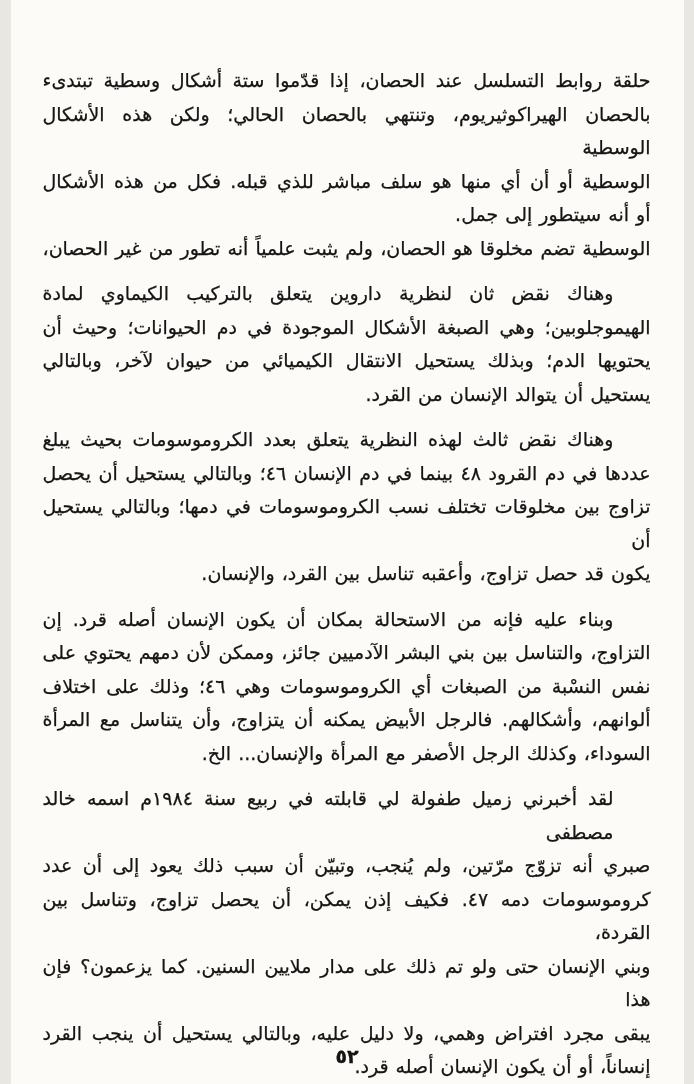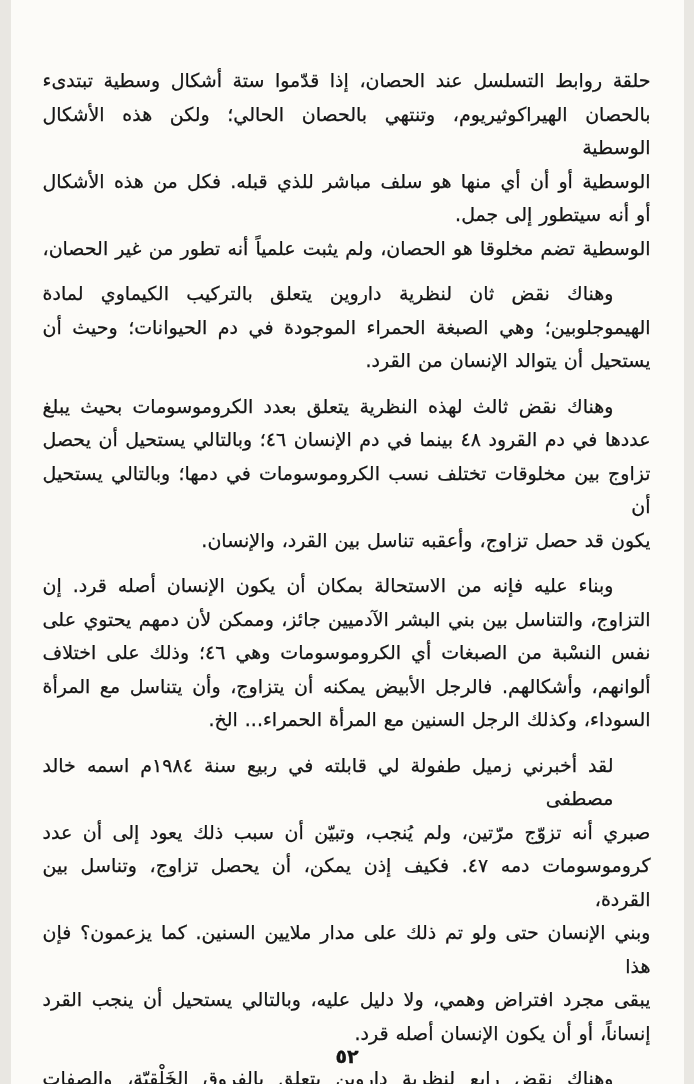--- a/index.html
+++ b/index.html
@@ -61,35 +61,36 @@
   <main class="text-block" id="paragraphs">
       <div class="para">
         <div class="line">حلقة روابط التسلسل عند الحصان، إذا قدّموا ستة أشكال وسطية تبتدىء</div>
         <div class="line">بالحصان الهيراكوثيريوم، وتنتهي بالحصان الحالي؛ ولكن هذه الأشكال الوسطية</div>
         <div class="line">الوسطية أو أن أي منها هو سلف مباشر للذي قبله. فكل من هذه الأشكال</div>
         <div class="line last">أو أنه سيتطور إلى جمل.</div>
         <div class="line">الوسطية تضم مخلوقا هو الحصان، ولم يثبت علمياً أنه تطور من غير الحصان،</div>
       </div>
       <div class="para">
         <div class="line first-indent">وهناك نقض ثان لنظرية داروين يتعلق بالتركيب الكيماوي لمادة</div>
-        <div class="line">الهيموجلوبين؛ وهي الصبغة الحمراء الموجودة في دم الحيوانات؛ وحيث أن</div>
+        <div class="line">الهيموجلوبين؛ وهي الصبغة الأشكال الموجودة في دم الحيوانات؛ وحيث أن</div>
+        <div class="line">يحتويها الدم؛ وبذلك يستحيل الانتقال الكيميائي من حيوان لآخر، وبالتالي</div>
         <div class="line last">يستحيل أن يتوالد الإنسان من القرد.</div>
       </div>
       <div class="para">
         <div class="line first-indent">وهناك نقض ثالث لهذه النظرية يتعلق بعدد الكروموسومات بحيث يبلغ</div>
         <div class="line">عددها في دم القرود ٤٨ بينما في دم الإنسان ٤٦؛ وبالتالي يستحيل أن يحصل</div>
         <div class="line">تزاوج بين مخلوقات تختلف نسب الكروموسومات في دمها؛ وبالتالي يستحيل أن</div>
         <div class="line last">يكون قد حصل تزاوج، وأعقبه تناسل بين القرد، والإنسان.</div>
       </div>
       <div class="para">
         <div class="line first-indent">وبناء عليه فإنه من الاستحالة بمكان أن يكون الإنسان أصله قرد. إن</div>
         <div class="line">التزاوج، والتناسل بين بني البشر الآدميين جائز، وممكن لأن دمهم يحتوي على</div>
         <div class="line">نفس النسْبة من الصبغات أي الكروموسومات وهي ٤٦؛ وذلك على اختلاف</div>
         <div class="line">ألوانهم، وأشكالهم. فالرجل الأبيض يمكنه أن يتزاوج، وأن يتناسل مع المرأة</div>
-        <div class="line last">السوداء، وكذلك الرجل السنين مع المرأة الحمراء... الخ.</div>
+        <div class="line last">السوداء، وكذلك الرجل الأصفر مع المرأة والإنسان... الخ.</div>
       </div>
       <div class="para">
         <div class="line first-indent">لقد أخبرني زميل طفولة لي قابلته في ربيع سنة ١٩٨٤م اسمه خالد مصطفى</div>
         <div class="line">صبري أنه تزوّج مرّتين، ولم يُنجب، وتبيّن أن سبب ذلك يعود إلى أن عدد</div>
         <div class="line">كروموسومات دمه ٤٧. فكيف إذن يمكن، أن يحصل تزاوج، وتناسل بين القردة،</div>
         <div class="line">وبني الإنسان حتى ولو تم ذلك على مدار ملايين السنين. كما يزعمون؟ فإن هذا</div>
         <div class="line">يبقى مجرد افتراض وهمي، ولا دليل عليه، وبالتالي يستحيل أن ينجب القرد</div>
         <div class="line last">إنساناً، أو أن يكون الإنسان أصله قرد.</div>
       </div>
       <div class="para">

